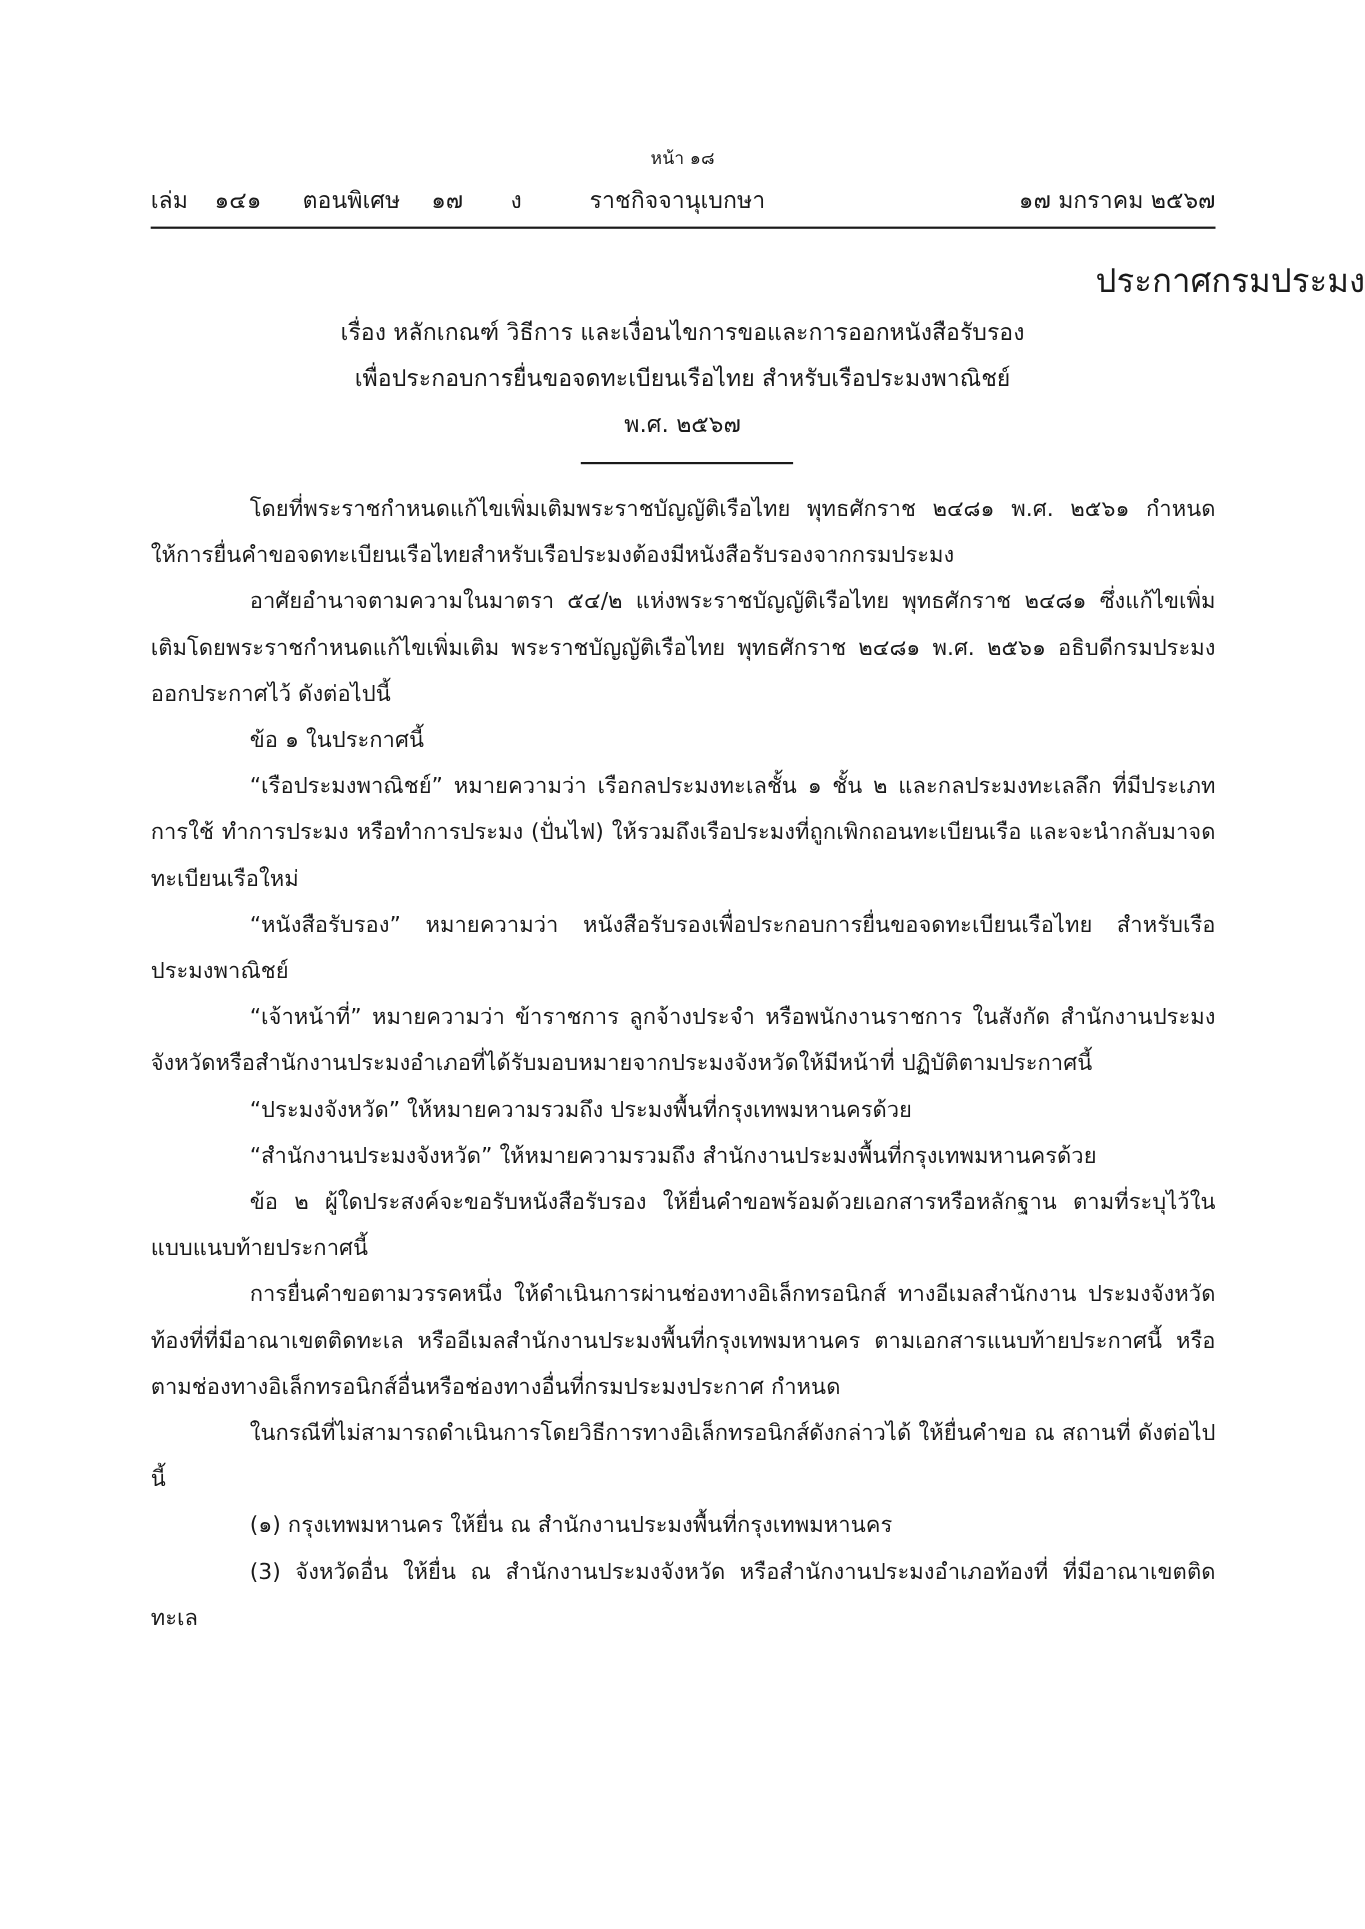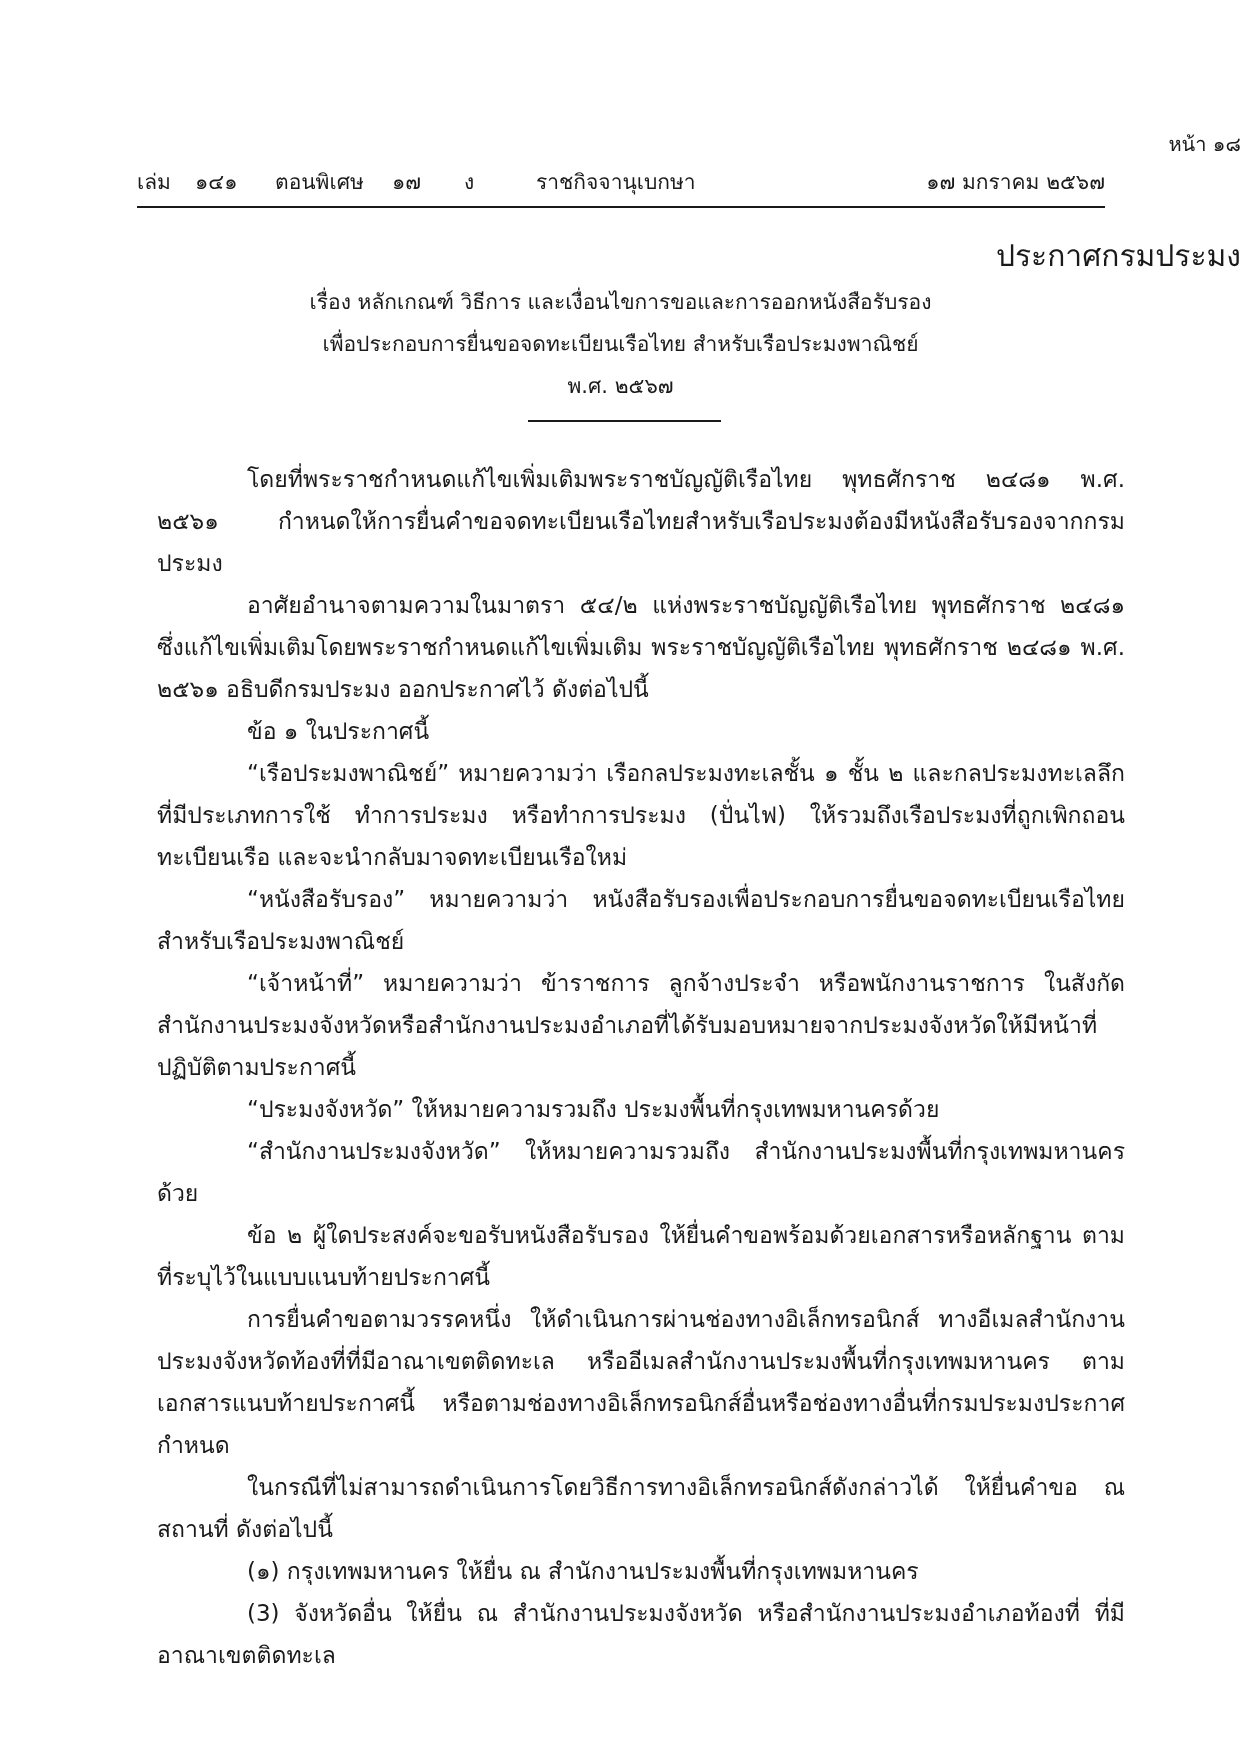--- a/index.html
+++ b/index.html
@@ -13,22 +13,22 @@
       position: relative;
       font-family: "DejaVu Sans", "Liberation Sans", sans-serif;
       color: #1a1a1a;
       overflow: hidden;
     }
     .page-number {
       position: absolute;
       top: 130px;
       left: 0;
       width: 1241px;
-      text-align: right;
-      font-size: 20px;
+      text-align: center;
+      font-size: 16px;
       line-height: 28px;
     }
     .header-row {
       position: absolute;
       top: 168px;
       left: 137px;
       width: 968px;
       height: 32px;
       font-size: 21px;
       line-height: 28px;
@@ -72,26 +72,25 @@
     .title-rule {
       position: absolute;
       top: 420px;
       left: 528px;
       width: 193px;
       height: 2px;
       background: #1a1a1a;
     }
     .body-text {
       position: absolute;
-      top: 458px;
+      top: 441px;
       left: 137px;
       width: 968px;
-      font-size: 23px;
+      font-size: 20px;
       line-height: 42px;
-      margin-left: 20px;
     }
     .para {
       margin: 0;
       text-align: justify;
       text-align-last: left;
     }
     .para.indent { text-indent: 90px; }
   </style>
 </head>
 <body>

